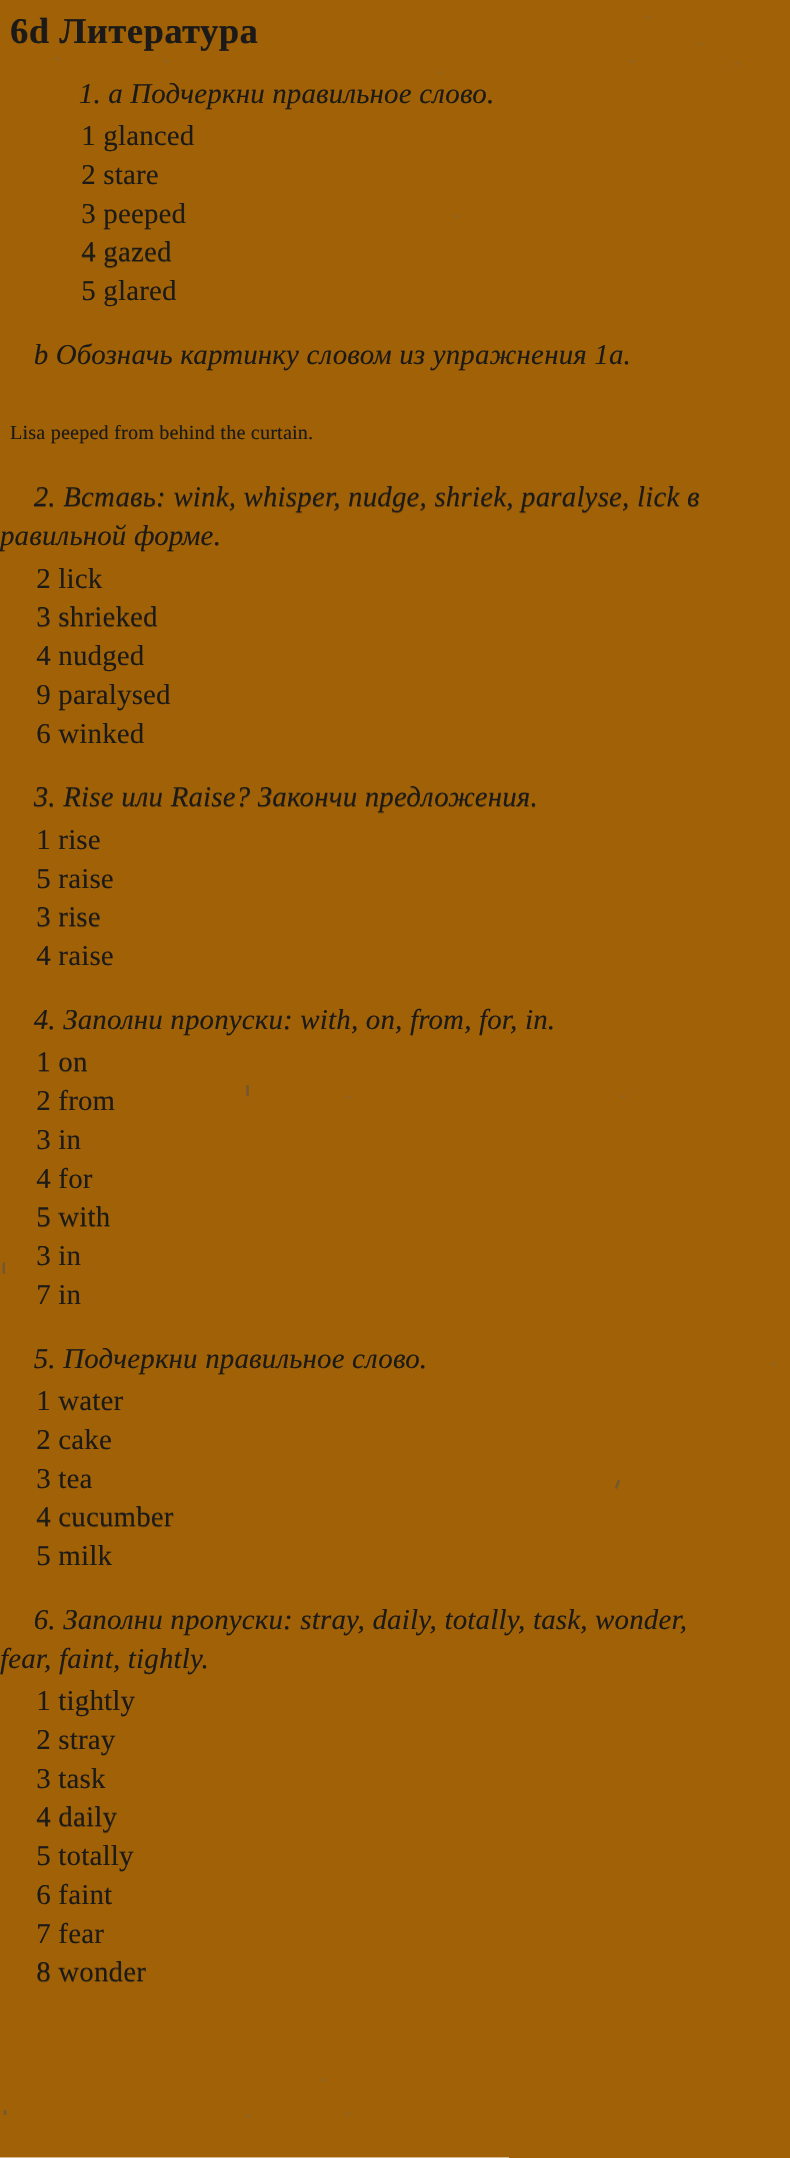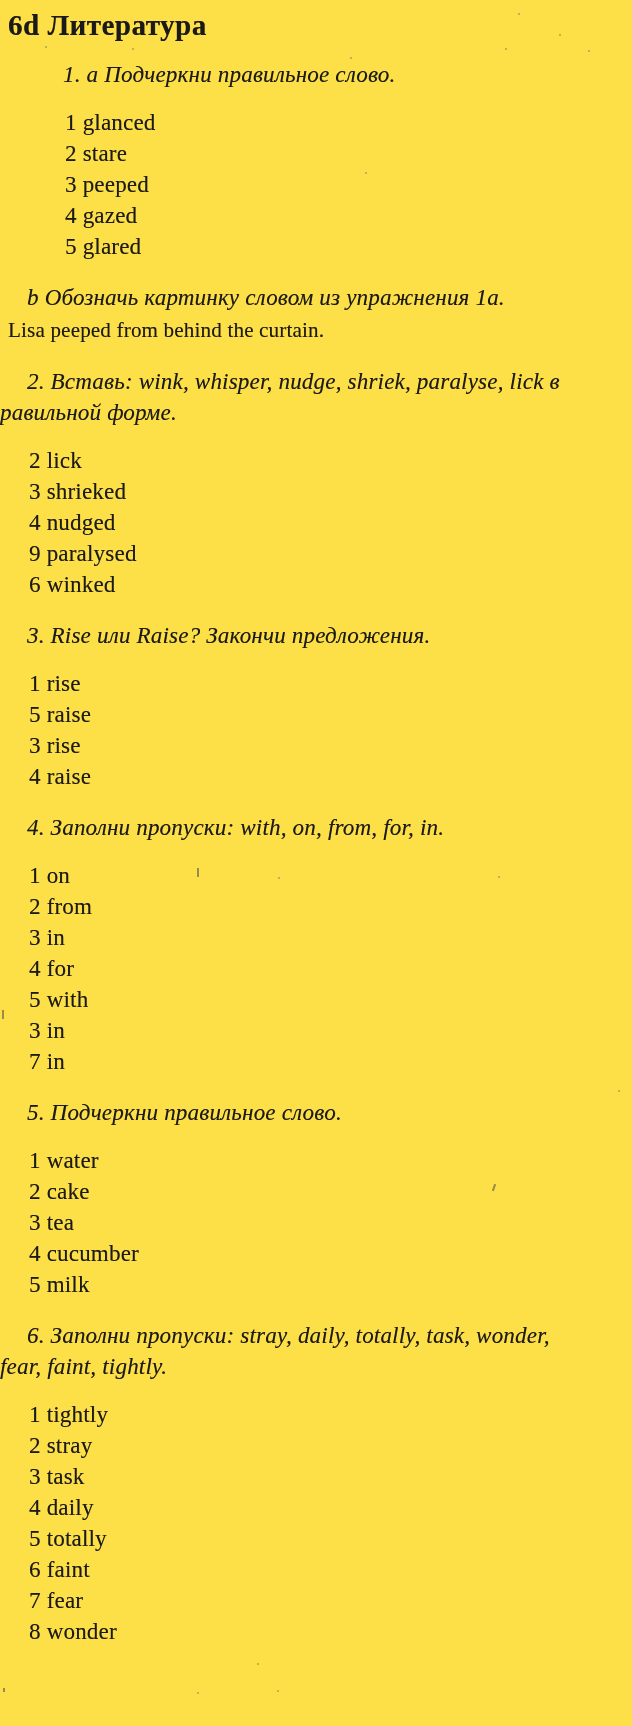--- a/index.html
+++ b/index.html
@@ -4,21 +4,21 @@
 <style>
   html, body {
     margin: 0;
     padding: 0;
     background: #ffffff;
   }
   .page {
     position: relative;
     width: 632px;
     height: 1726px;
-    background: #fde047;
+    background: #a16207;
     overflow: hidden;
     font-family: "Liberation Serif", "DejaVu Serif", serif;
     color: #1c1a18;
   }
   .page-title {
     margin: 7px 0 0 8px;
     font-size: 29px;
     line-height: 36px;
     font-weight: bold;
     letter-spacing: 0.5px;
@@ -28,32 +28,32 @@
   .section:first-child { margin-top: 16px; padding-left: 36px; }
   .heading-line {
     font-style: italic;
     font-size: 23px;
     line-height: 31px;
     letter-spacing: 0.2px;
     text-shadow: 0.2px 0.2px 0.35px rgba(25,25,25,0.45);
     margin-left: 0;
   }
   .heading-line.first { padding-left: 27px; }
-  .items { margin-top: 17px; }
+  .items { margin-top: 3px; }
   .item-row {
     font-size: 23px;
     line-height: 31px;
     margin-left: 29px;
     letter-spacing: 0.2px;
     text-shadow: 0.2px 0.2px 0.35px rgba(25,25,25,0.45);
   }
   .answer-text {
-    margin-top: 2px;
+    margin-top: 32px;
     margin-left: 8px;
-    font-size: 21px;
+    font-size: 16px;
     line-height: 31px;
     letter-spacing: 0.2px;
     text-shadow: 0.2px 0.2px 0.35px rgba(25,25,25,0.45);
   }
   
   .speck {
     position: absolute;
     background: #6f6c68;
     border-radius: 50%;
     width: 2px;

